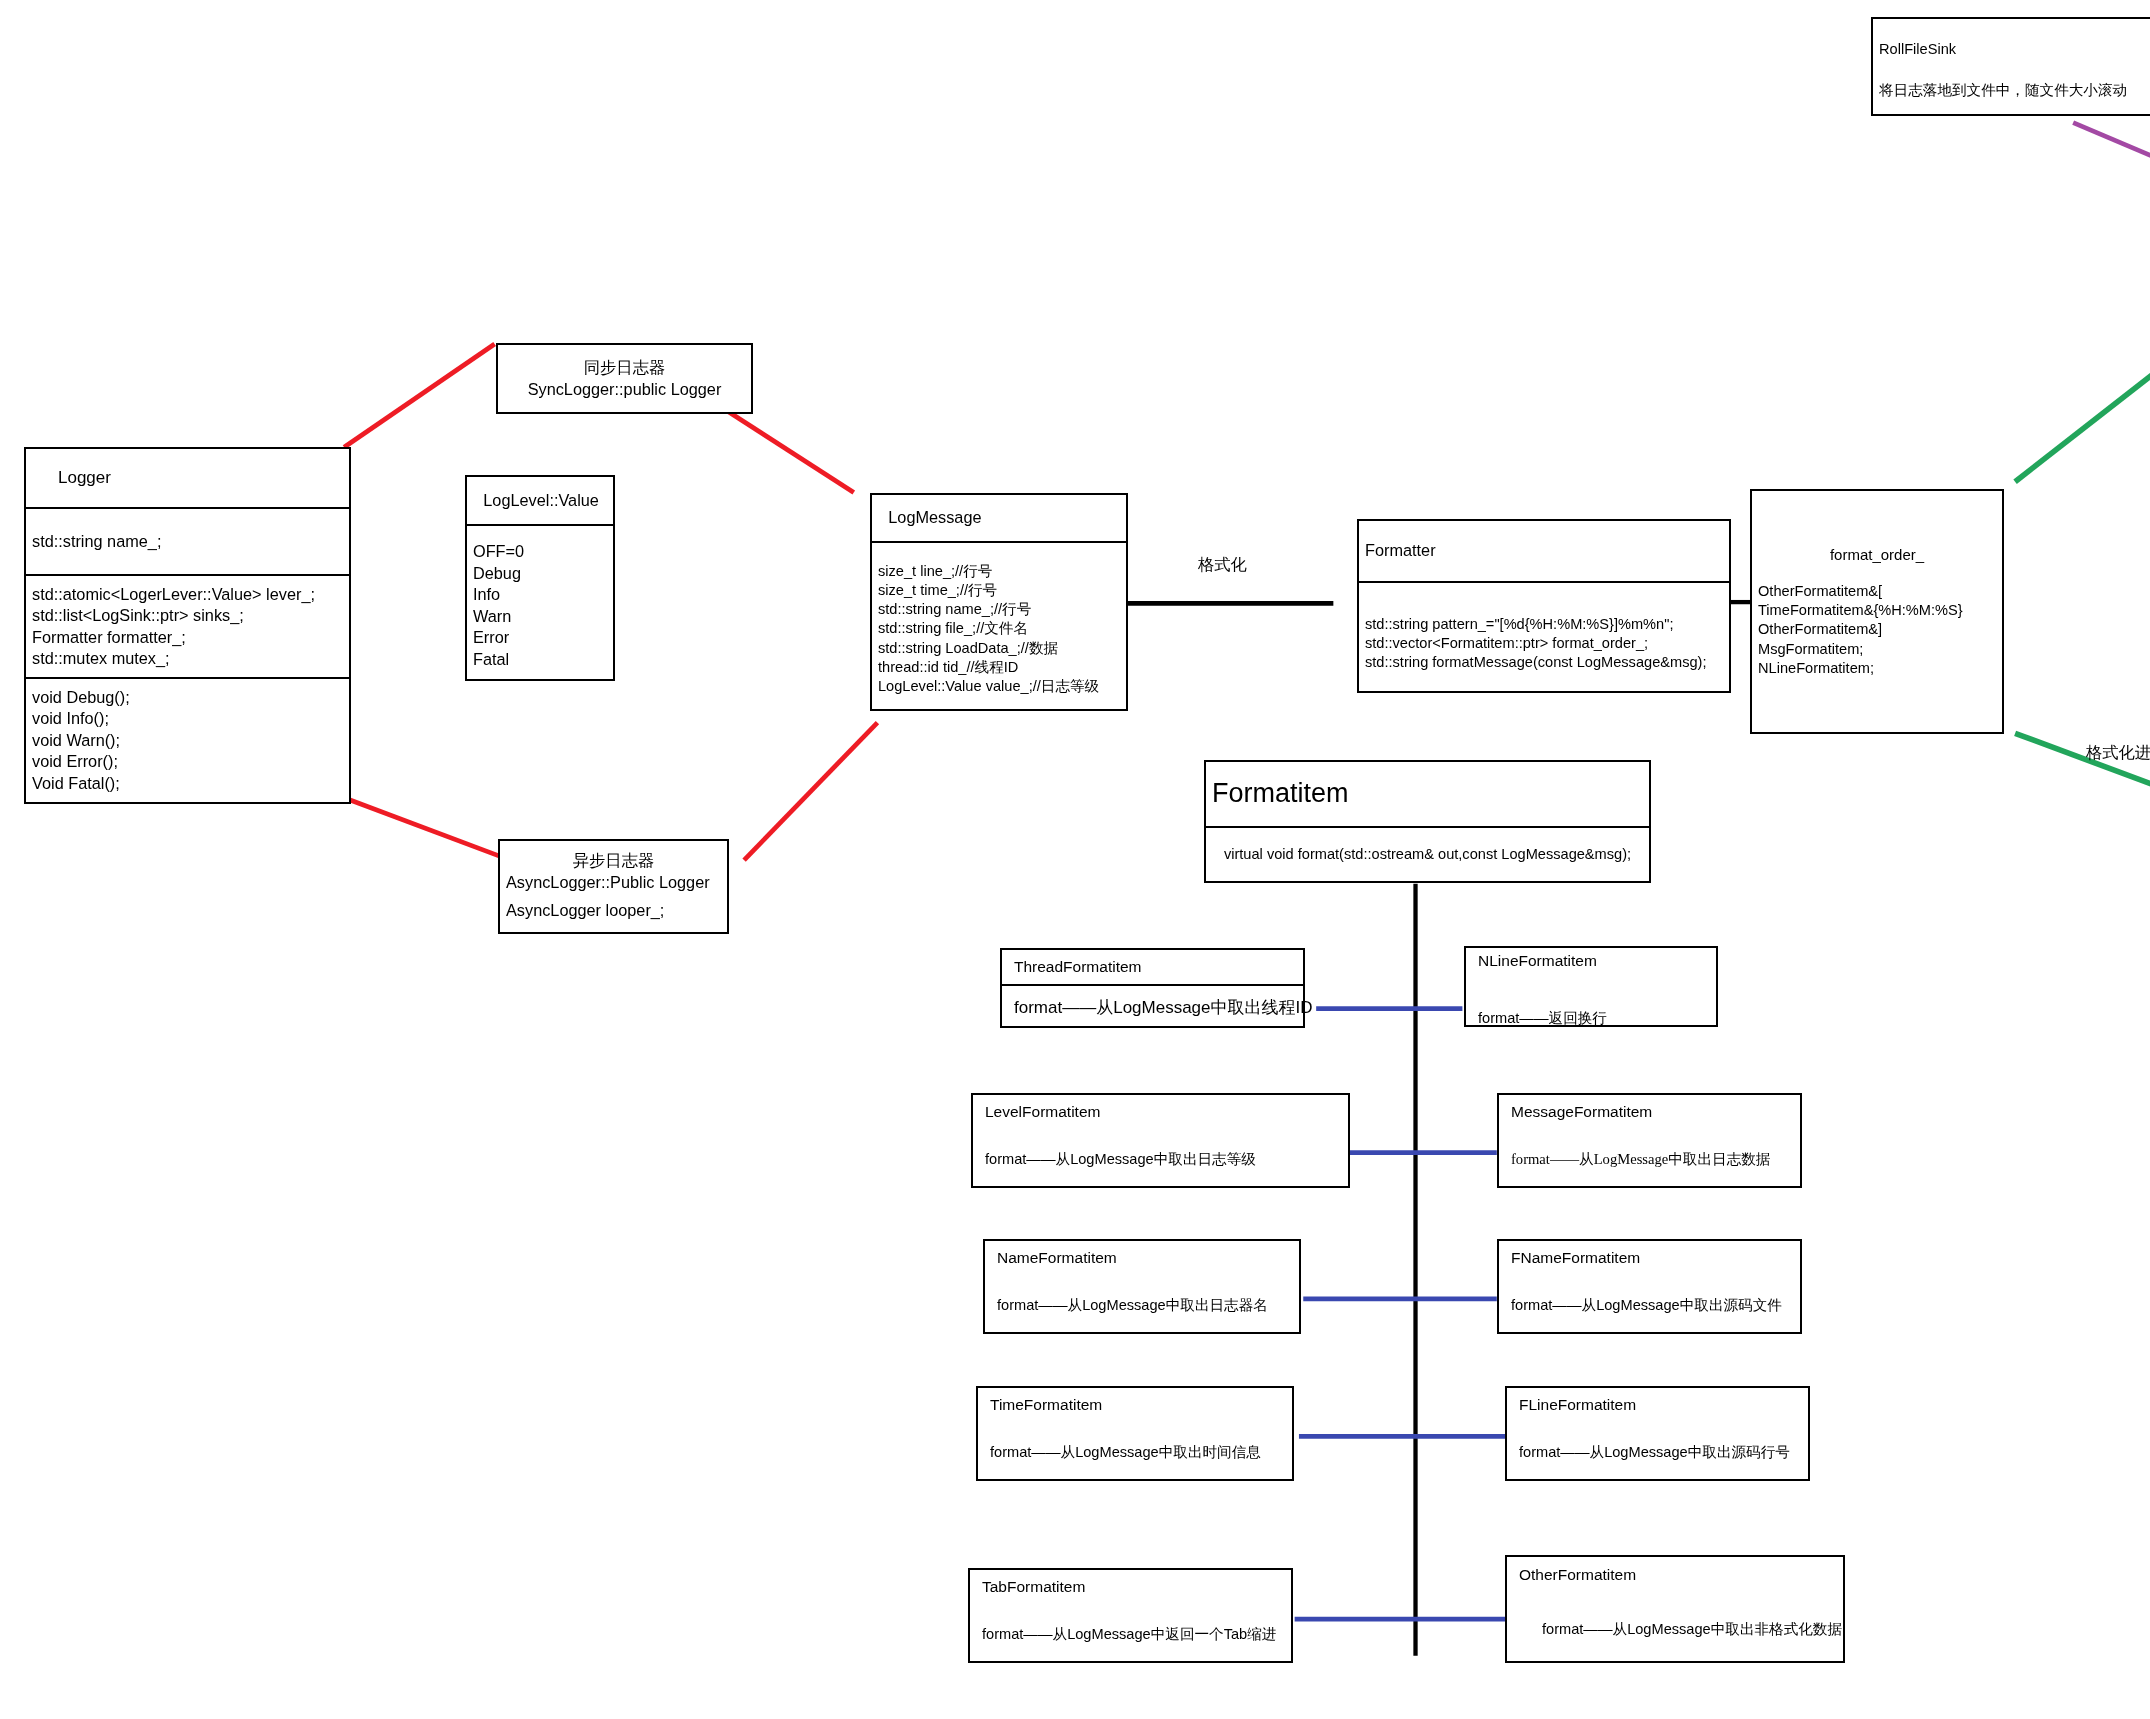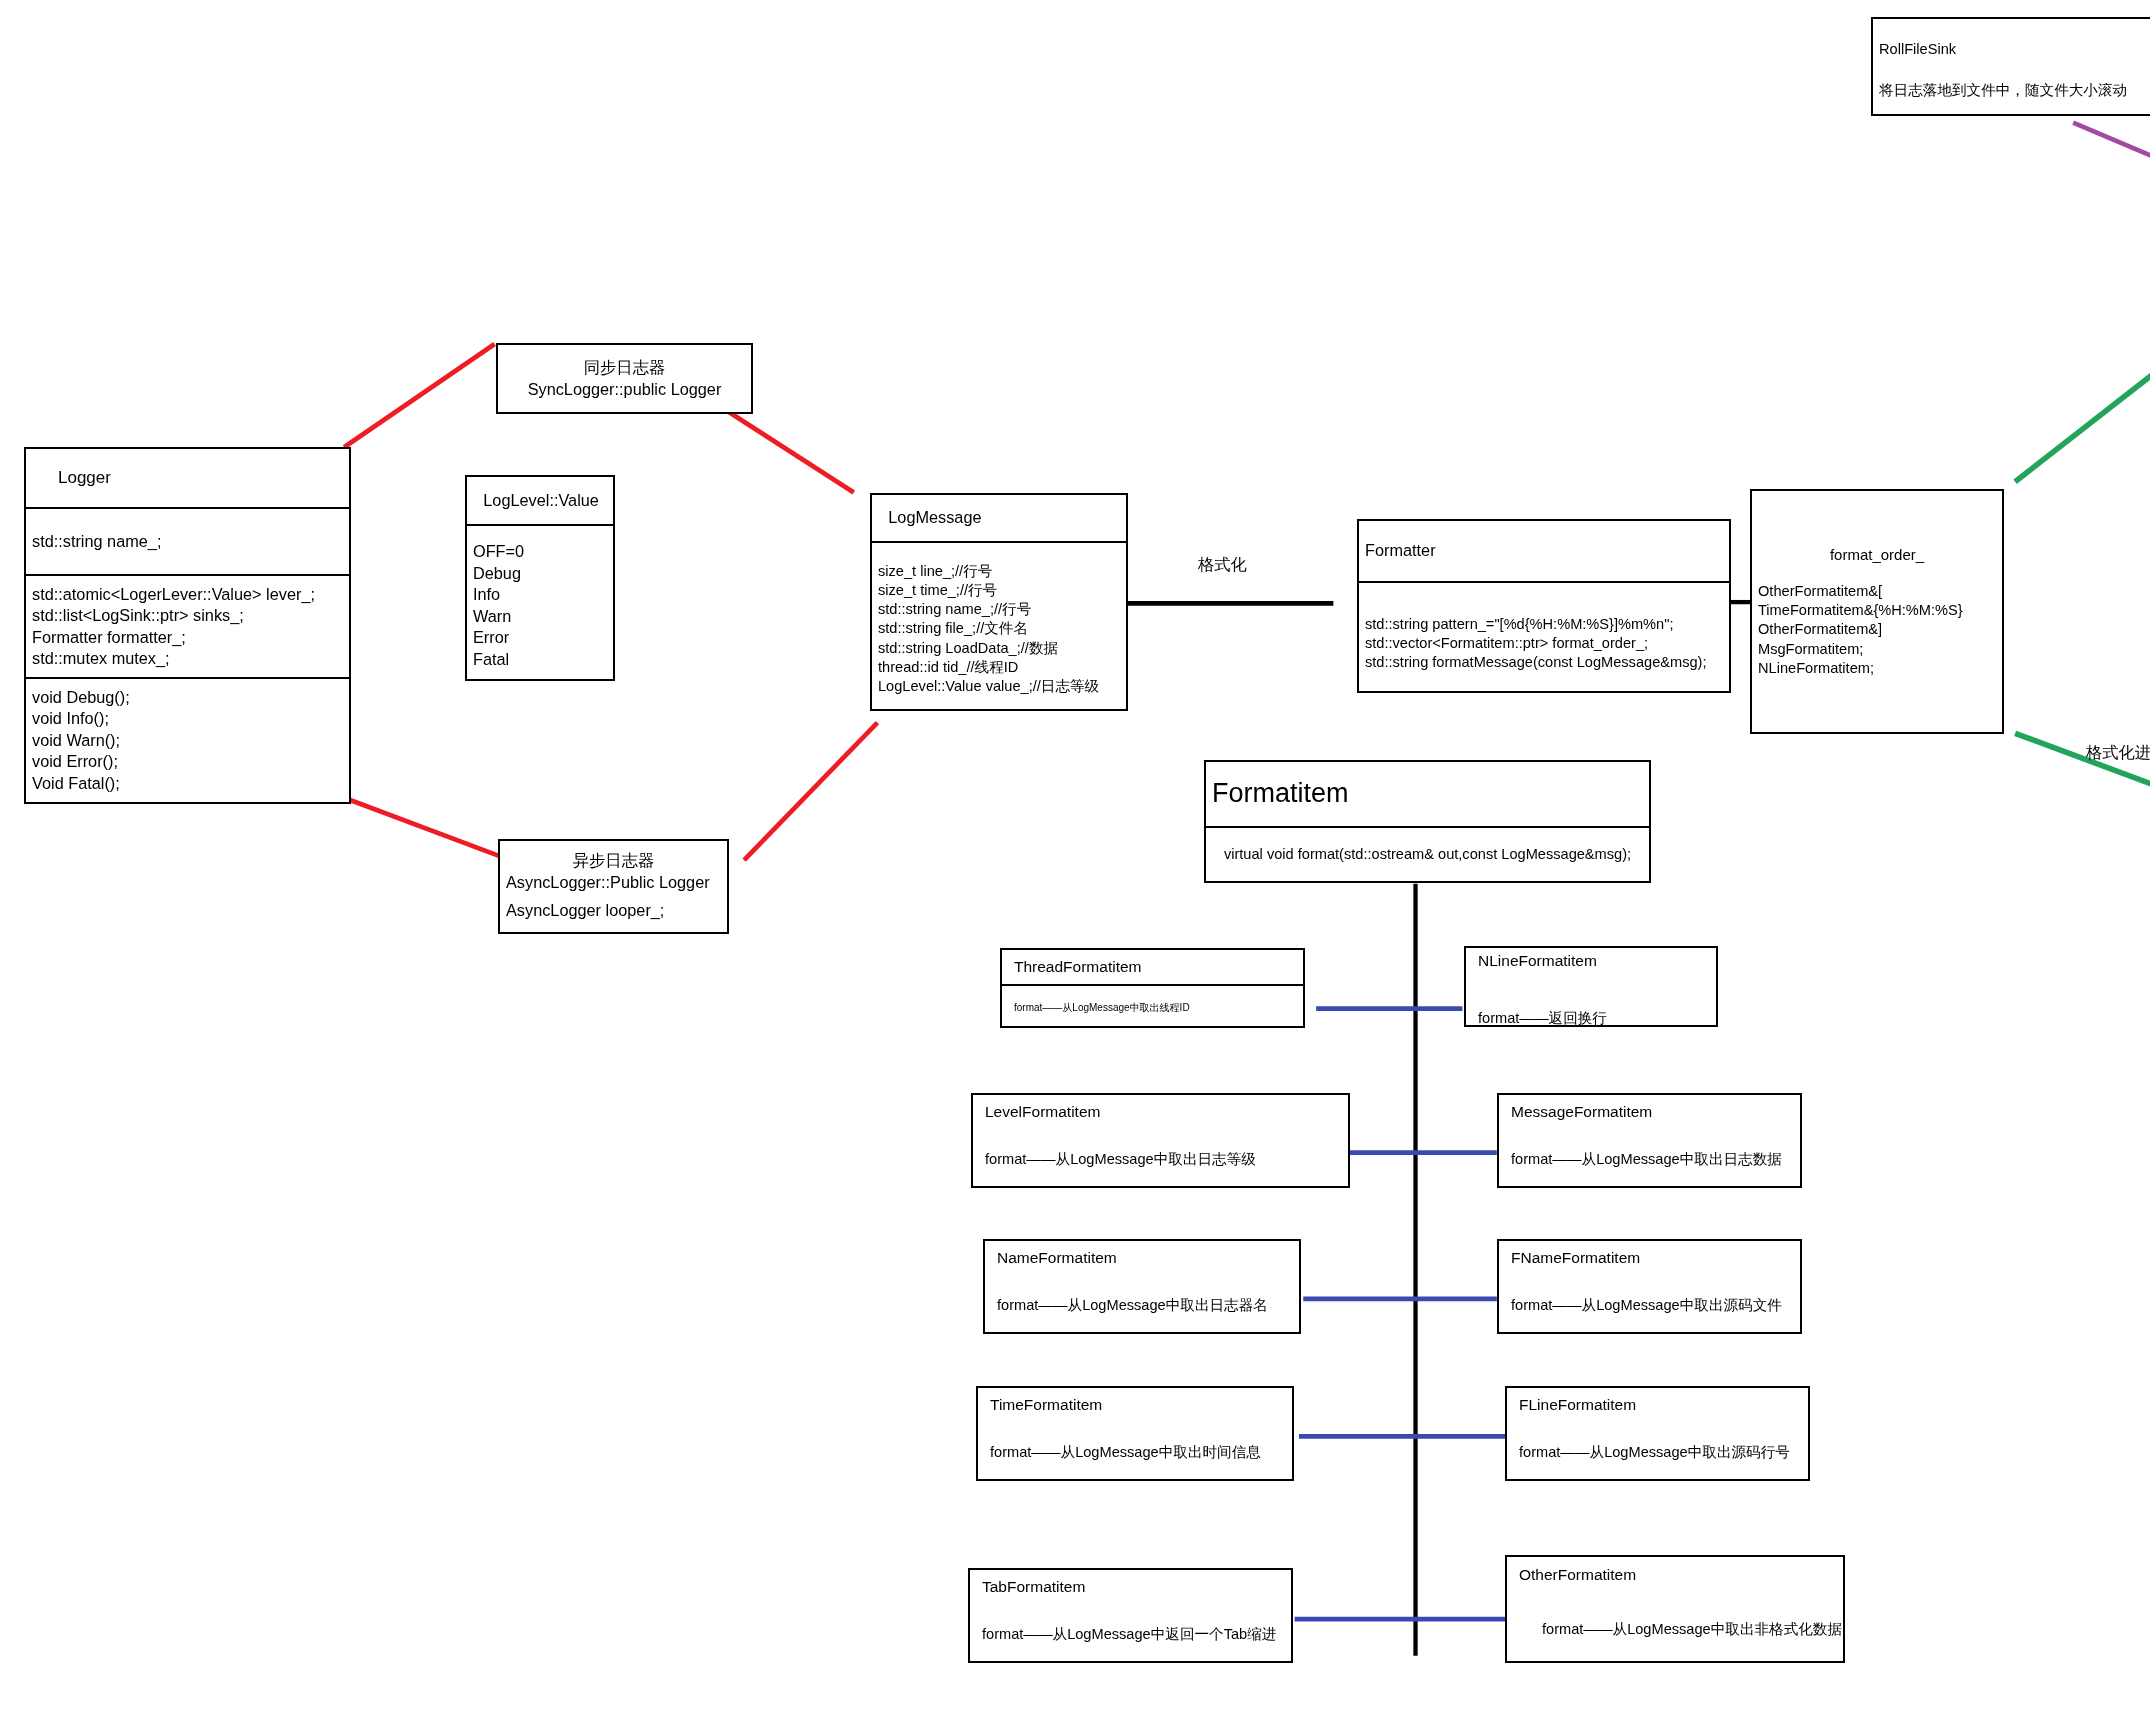--- a/index.html
+++ b/index.html
@@ -190,21 +190,21 @@
     <div class="sect" style="flex:1;">
       <div class="ln small" style="text-align:center;">virtual void format(std::ostream&amp; out,const LogMessage&amp;msg);</div>
     </div>
   </div>
 
   <div class="node" style="left:1000px; top:948px; width:305px; height:80px;">
     <div class="sect" style="height:34px;">
       <div class="ln" style="font-size:15.5px; padding-left:6px;">ThreadFormatitem</div>
     </div>
     <div class="sect" style="flex:1; padding-top:6.9px;">
-      <div class="ln" style="font-size:10px; padding-left:6px;">format——从LogMessage中取出线程ID</div>
+      <div class="ln" style="font-size:17px; padding-left:6px;text-align:right;">format——从LogMessage中取出线程ID</div>
     </div>
   </div>
 
   <div class="node" style="left:971px; top:1093px; width:379px; height:95px;">
     <div class="sect" style="height:34px;">
       <div class="ln" style="font-size:15.5px; padding-left:6px;">LevelFormatitem</div>
     </div>
     <div class="sect" style="flex:1; padding-top:6.9px; border-top:none;">
       <div class="ln" style="font-size:14.6px; padding-left:6px;">format——从LogMessage中取出日志等级</div>
     </div>
@@ -244,21 +244,21 @@
     <div class="sect" style="flex:1; padding-top:6px; border-top:none;">
       <div class="ln" style="font-size:14.6px; padding-left:6px;margin-top:28px;">format——返回换行</div>
     </div>
   </div>
 
   <div class="node" style="left:1497px; top:1093px; width:305px; height:95px;">
     <div class="sect" style="height:34px;">
       <div class="ln" style="font-size:15.5px; padding-left:6px;">MessageFormatitem</div>
     </div>
     <div class="sect" style="flex:1; padding-top:6.9px; border-top:none;">
-      <div class="ln" style="font-size:14.6px; padding-left:6px;">format——从LogMessage中取出日志数据</div>
+      <div class="ln" style="font-size:14.6px; padding-left:6px;font-family:Liberation Serif, serif;">format——从LogMessage中取出日志数据</div>
     </div>
   </div>
 
   <div class="node" style="left:1497px; top:1239px; width:305px; height:95px;">
     <div class="sect" style="height:34px;">
       <div class="ln" style="font-size:15.5px; padding-left:6px;">FNameFormatitem</div>
     </div>
     <div class="sect" style="flex:1; padding-top:6.9px; border-top:none;">
       <div class="ln" style="font-size:14.6px; padding-left:6px;">format——从LogMessage中取出源码文件</div>
     </div>

